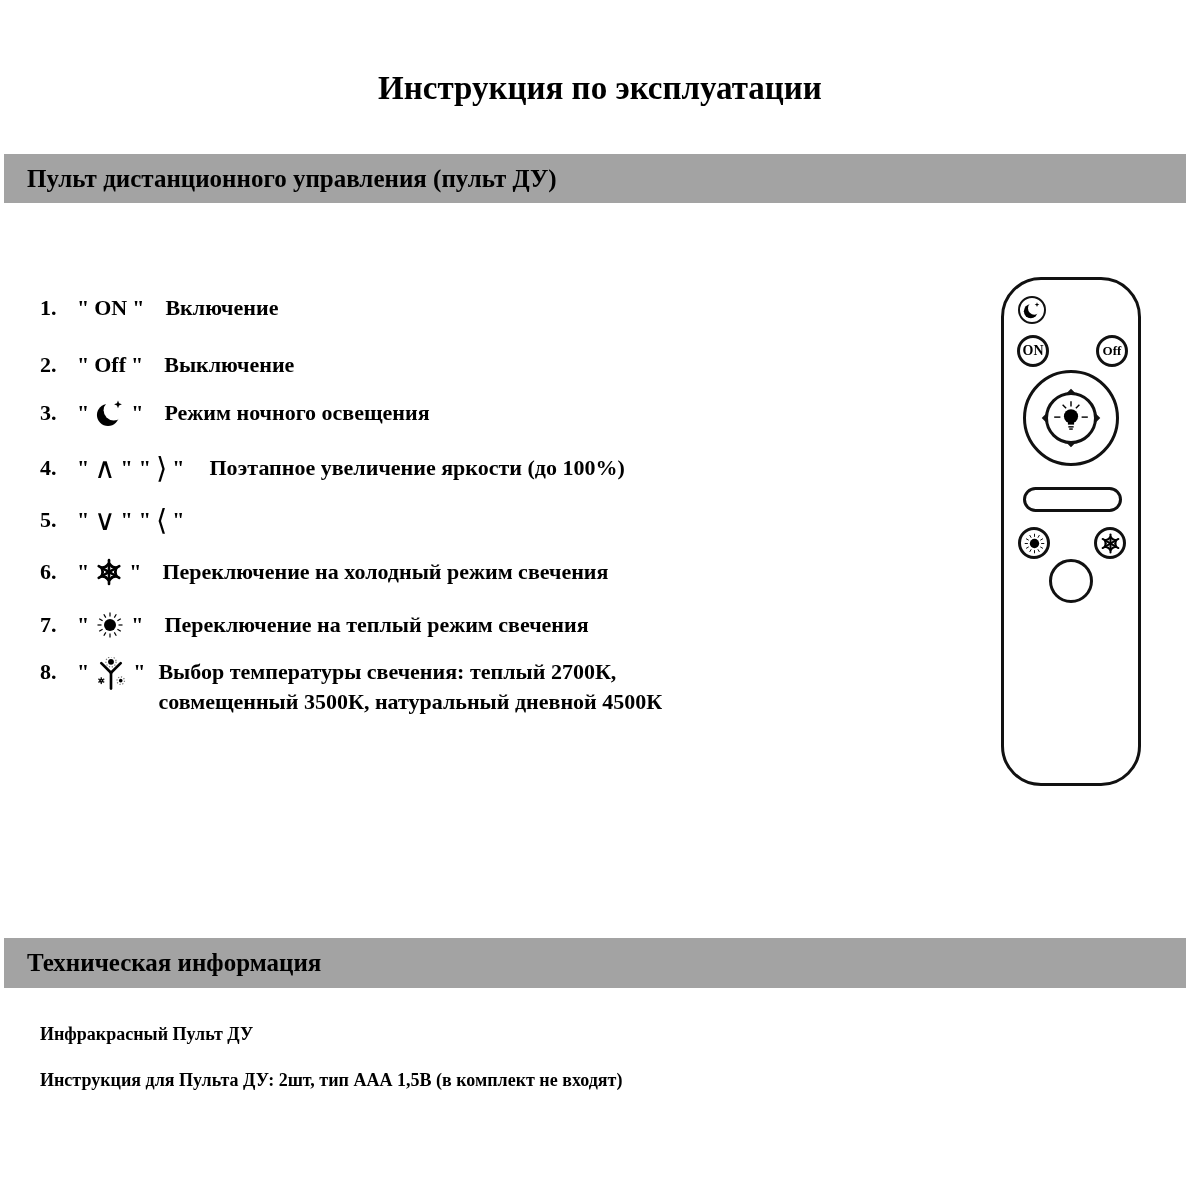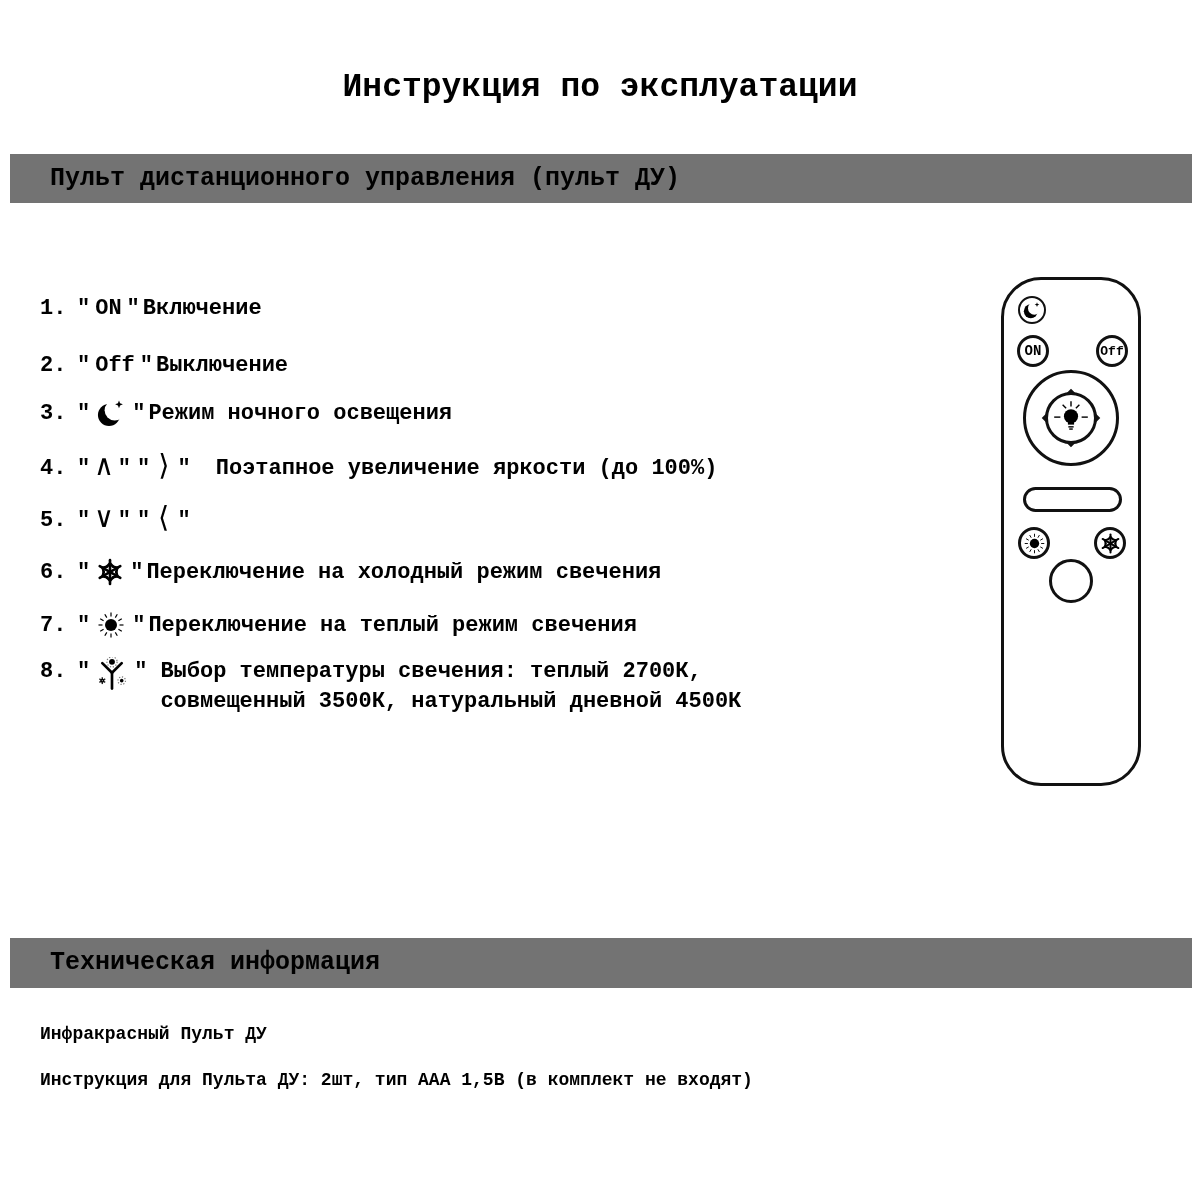--- a/index.html
+++ b/index.html
@@ -1,32 +1,32 @@
 <!DOCTYPE html>
 <html><head>
 <meta charset="utf-8">
 <style>
   html,body{margin:0;padding:0;background:#fff;}
   .page{position:relative;width:1200px;height:1200px;background:#ffffff;overflow:hidden;
-        font-family:Liberation Mono, monospace;color:#000;}
+        font-family:Liberation Serif, serif;color:#000;}
   .title{position:absolute;top:68px;left:0;width:100%;text-align:center;
          font-size:33px;font-weight:bold;line-height:40px;}
-  .bar{position:absolute;left:10px;width:1182px;height:49px;background:#737373;
-       font-size:25px;font-weight:bold;line-height:49px;padding-left:40px;box-sizing:border-box;}
+  .bar{position:absolute;left:4px;width:1182px;height:49px;background:#a3a3a3;
+       font-size:25px;font-weight:bold;line-height:49px;padding-left:23px;box-sizing:border-box;}
   .bar1{top:154px;}
   .bar2{top:938px;height:50px;line-height:50px;}
   
   .li{position:absolute;left:40px;display:flex;align-items:center;height:36px;
       font-size:22px;font-weight:bold;white-space:nowrap;}
   .li .num{width:34px;}
   .li .q{margin:0 3px;}
   .li .sym{margin:0 2px;}
   .li .sym.thin{font-weight:400;font-size:29px;line-height:20px;}
   .li .ic{display:inline-flex;align-items:center;justify-content:center;margin:0 2px;}
-  .li .label{margin-left:0;}
+  .li .label{margin-left:18px;}
   .li .label.far{margin-left:22px;}
   .li8{align-items:flex-start;height:auto;}
   .li8 .num,.li8 .q{line-height:30px;}
   .li8 .labelcol{margin-left:10px;display:flex;flex-direction:column;line-height:30px;}
   
   .remote{position:absolute;left:1001px;top:277px;width:140px;height:509px;box-sizing:border-box;
           border:3px solid #111;border-radius:40px;background:#fff;}
   .rbtn{position:absolute;box-sizing:border-box;border:3px solid #111;border-radius:50%;
         display:flex;align-items:center;justify-content:center;background:#fff;}
   .btn-moon{left:14px;top:16px;width:28px;height:28px;border-width:2.5px;}

